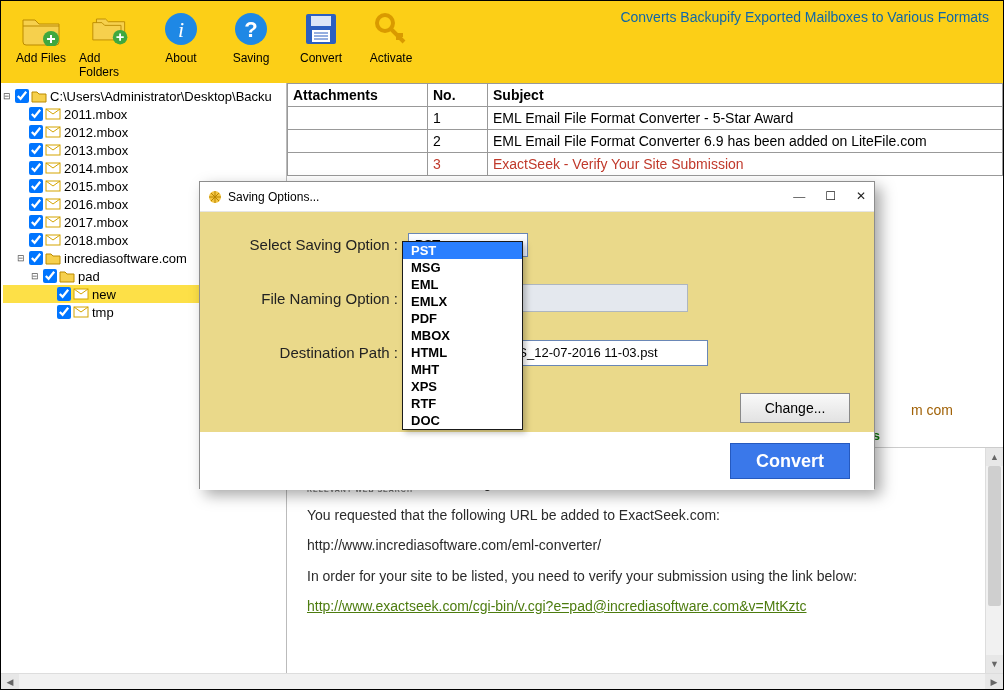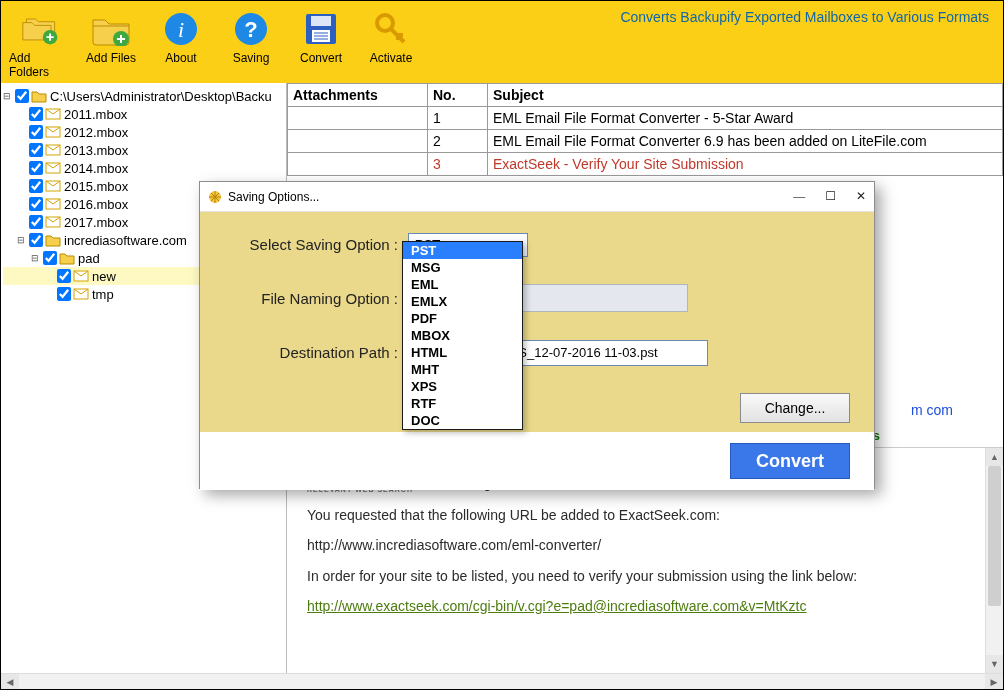--- a/index.html
+++ b/index.html
@@ -58,34 +58,34 @@
   white-space: nowrap;
 }
 .tree-toggle { width: 12px; font-size: 9px; color:#555; }
 .tree-check { width:14px; height:14px; margin-right:2px; }
 .folder-icon { width:16px; height:14px; margin-right:3px; }
 .mail-icon { width:16px; height:12px; margin-right:3px; }
 .tree-label { }
 .lvl1 { padding-left: 14px; }
 .lvl2 { padding-left: 28px; }
 .lvl3 { padding-left: 42px; }
-.sel { background: #fef9c3; }
+.sel { background: #fde047; }
 
 .right { flex:1; display:flex; flex-direction:column; position:relative; overflow:hidden; }
 .grid { border-collapse: collapse; width:100%; font-size:14px; }
 .grid th, .grid td { border:1px solid #999; padding:3px 5px; text-align:left; }
 .grid th { background:#fff; font-weight:bold; }
 .row-sel { color:#c0392b; }
 
 .detail-bar {
   margin-top:220px;
   padding: 6px 10px;
   font-size:14px;
 }
-.detail-bar .from { color:#1d4ed8; float:right; margin-right:40px; }
+.detail-bar .from { color:#a16207; float:right; margin-right:40px; }
 .no-att { color:#0a7d0a; font-weight:bold; padding:4px 10px 4px 0; text-align:left; margin-left:530px; }
 
 .preview {
   flex:1; border-top:1px solid #ccc; background:#fff;
   padding: 16px 20px; font-size:14px; position:relative;
   color:#2b2b2b;
   overflow:auto;
 }
 .preview h2 {
   font-size:22px; font-weight:bold; margin-bottom:12px;
@@ -179,39 +179,39 @@
 
 
 svg { display:block; }
 </style>
 </head>
 <body>
 
 <div class="toolbar">
   <div class="tb-btn">
     <span class="tb-icon">
+      <svg width="40" height="34" viewBox="0 0 40 34">
+          <path d="M2 8h12l4 4h20v18a3 3 0 0 1-3 3H5a3 3 0 0 1-3-3z" fill="#f6d04d" stroke="#bb8a00"></path>
+          <path d="M2 14h36" stroke="#bb8a00"></path>
+          <circle cx="30" cy="27" r="8" fill="#3fa83f"></circle>
+          <path d="M30 23v8M26 27h8" stroke="#fff" stroke-width="2"></path>
+        </svg>
+    </span>
+    <span class="tb-label">Add Files</span>
+  </div>
+  <div class="tb-btn">
+    <span class="tb-icon">
       <svg width="44" height="34" viewBox="0 0 44 34">
           <path d="M6 6h10l3 3h18v16H6z" fill="#f6d04d" stroke="#bb8a00"></path>
           <path d="M2 10h10l3 3h18v16H2z" fill="#f6d04d" stroke="#bb8a00"></path>
           <circle cx="32" cy="26" r="8" fill="#3fa83f"></circle>
           <path d="M32 22v8M28 26h8" stroke="#fff" stroke-width="2"></path>
         </svg>
     </span>
     <span class="tb-label">Add Folders</span>
-  </div>
-  <div class="tb-btn">
-    <span class="tb-icon">
-      <svg width="40" height="34" viewBox="0 0 40 34">
-          <path d="M2 8h12l4 4h20v18a3 3 0 0 1-3 3H5a3 3 0 0 1-3-3z" fill="#f6d04d" stroke="#bb8a00"></path>
-          <path d="M2 14h36" stroke="#bb8a00"></path>
-          <circle cx="30" cy="27" r="8" fill="#3fa83f"></circle>
-          <path d="M30 23v8M26 27h8" stroke="#fff" stroke-width="2"></path>
-        </svg>
-    </span>
-    <span class="tb-label">Add Files</span>
   </div>
   <div class="tb-btn">
     <span class="tb-icon">
       <svg width="36" height="36">
           <circle cx="18" cy="18" r="16" fill="#1e88e5"></circle>
           <text x="18" y="26" text-anchor="middle" font-size="22" fill="#fff" font-family="Georgia" font-style="italic">i</text>
         </svg>
     </span>
     <span class="tb-label">About</span>
   </div>
@@ -333,20 +333,31 @@
         <div class="tree-row lvl1">
      <span class="tree-toggle"></span>
      <input type="checkbox" class="tree-check" checked="" style="">
      <span class="mail-icon">
             <svg width="16" height="12">
               <rect x="1" y="1" width="14" height="10" fill="#fff" stroke="#d4a400"></rect>
               <path d="M1 1l7 5 7-5" fill="none" stroke="#d4a400"></path>
             </svg>
           </span>
      <span class="tree-label">2017.mbox</span>
+   </div>
+        <div class="tree-row lvl1">
+     <span class="tree-toggle"></span>
+     <input type="checkbox" class="tree-check" checked="" style="">
+     <span class="mail-icon">
+            <svg width="16" height="12">
+              <rect x="1" y="1" width="14" height="10" fill="#fff" stroke="#d4a400"></rect>
+              <path d="M1 1l7 5 7-5" fill="none" stroke="#d4a400"></path>
+            </svg>
+          </span>
+     <span class="tree-label">2018.mbox</span>
    </div>
       </div>
     <div class="tree-row lvl1">
       <span class="tree-toggle">⊟</span>
       <input type="checkbox" class="tree-check" checked="" style="">
       <span class="folder-icon">
           <svg width="16" height="14">
             <path d="M1 3h5l2 2h7v8H1z" fill="#f6d04d" stroke="#bb8a00"></path>
           </svg>
         </span>

